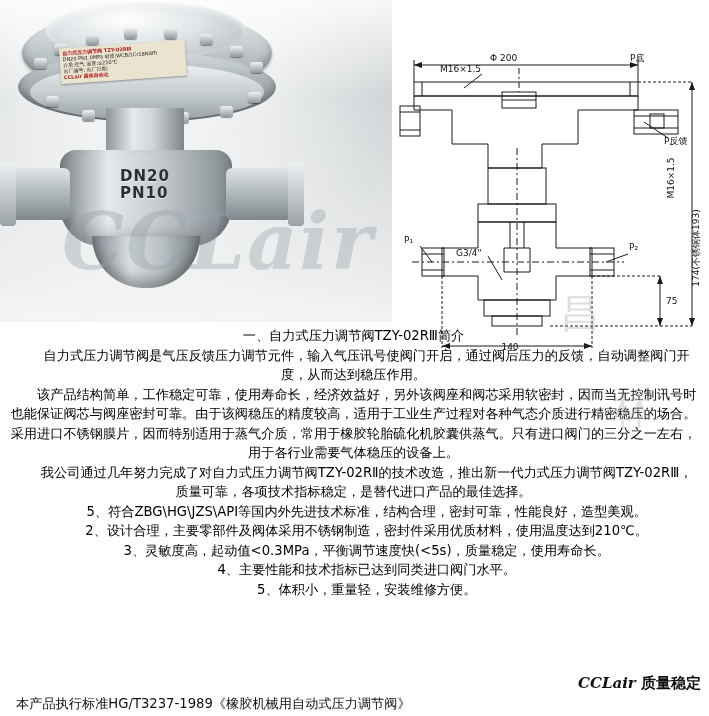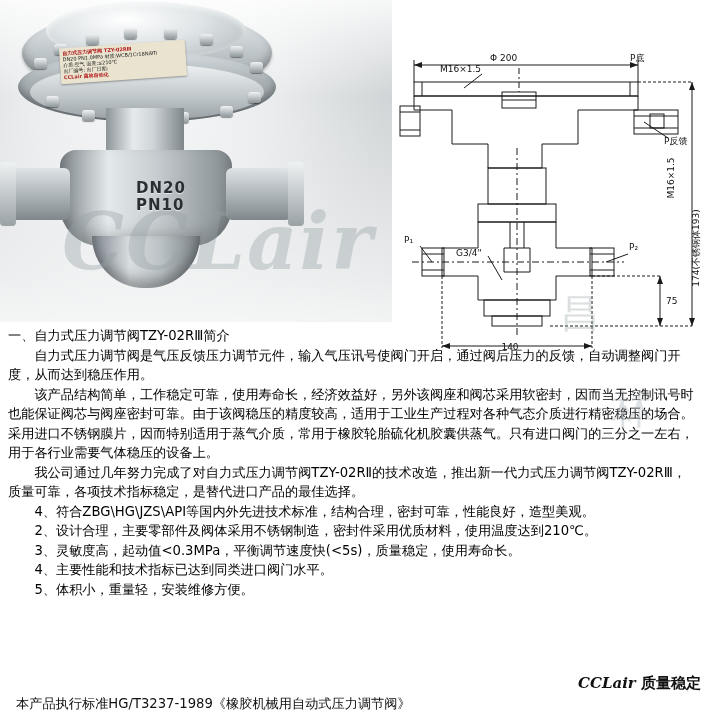--- a/index.html
+++ b/index.html
@@ -156,29 +156,28 @@
     top: 236px;
     width: 108px;
     height: 52px;
     border-radius: 0 0 54px 54px;
     background: linear-gradient(90deg, #808890 0%, #d9dee0 35%, #b9c0c3 65%, #798185 100%);
     box-shadow: inset 0 -8px 12px rgba(0,0,0,.3);
   }
   .dn-text {
     position: absolute;
     left: 120px;
-    top: 180px;
+    top: 168px;
     font-family: "DejaVu Sans", sans-serif;
     font-size: 15px;
     font-weight: bold;
     color: #2a2f33;
     letter-spacing: 1px;
     line-height: 17px;
     text-shadow: 0 1px 0 rgba(255,255,255,.6);
-    margin-left: 16px;
   }
 
   
   .drawing {
     position: absolute;
     left: 392px;
     top: 0;
     width: 288px;
     height: 322px;
     margin-top: 48px;
@@ -225,20 +224,21 @@
   .content {
     position: relative;
     padding: 4px 10px 0 8px;
     font-size: 13.2px;
     line-height: 19.5px;
     color: #000;
   }
   .content p {
     margin: 0;
     font-family: "DejaVu Sans", "Liberation Sans", sans-serif;
+    text-align: center;
   }
   .indent2 { text-indent: 2em; }
   .heading { margin-bottom: 0; }
   .list-item { text-indent: 2em; }
 
   .footer-brand {
     position: absolute;
     right: 8px;
     bottom: 23px;
     font-size: 15px;
@@ -398,21 +398,21 @@
     <div class="watermark">CCLair</div>
     <div class="watermark-cn">昌</div>
     <div class="watermark-cn2">林</div>
   </div>
 
   <div class="content">
     <p class="heading">一、自力式压力调节阀TZY-02RⅢ简介</p>
     <p class="indent2">自力式压力调节阀是气压反馈压力调节元件，输入气压讯号使阀门开启，通过阀后压力的反馈，自动调整阀门开度，从而达到稳压作用。</p>
     <p class="indent2">该产品结构简单，工作稳定可靠，使用寿命长，经济效益好，另外该阀座和阀芯采用软密封，因而当无控制讯号时也能保证阀芯与阀座密封可靠。由于该阀稳压的精度较高，适用于工业生产过程对各种气态介质进行精密稳压的场合。采用进口不锈钢膜片，因而特别适用于蒸气介质，常用于橡胶轮胎硫化机胶囊供蒸气。只有进口阀门的三分之一左右，用于各行业需要气体稳压的设备上。</p>
     <p class="indent2">我公司通过几年努力完成了对自力式压力调节阀TZY-02RⅡ的技术改造，推出新一代力式压力调节阀TZY-02RⅢ，质量可靠，各项技术指标稳定，是替代进口产品的最佳选择。</p>
-    <p class="list-item">4、符合ZBG\HG\JZS\API等国内外先进技术标准，结构合理，密封可靠，性能良好，造型美观。</p>
+    <p class="list-item">5、符合ZBG\HG\JZS\API等国内外先进技术标准，结构合理，密封可靠，性能良好，造型美观。</p>
     <p class="list-item">2、设计合理，主要零部件及阀体采用不锈钢制造，密封件采用优质材料，使用温度达到210℃。</p>
     <p class="list-item">3、灵敏度高，起动值&lt;0.3MPa，平衡调节速度快(&lt;5s)，质量稳定，使用寿命长。</p>
     <p class="list-item">4、主要性能和技术指标已达到同类进口阀门水平。</p>
     <p class="list-item">5、体积小，重量轻，安装维修方便。</p>
   </div>
 
   <div class="footer-brand">
     <span class="en">CCLair</span>
     <span>质量稳定</span>
   </div>

